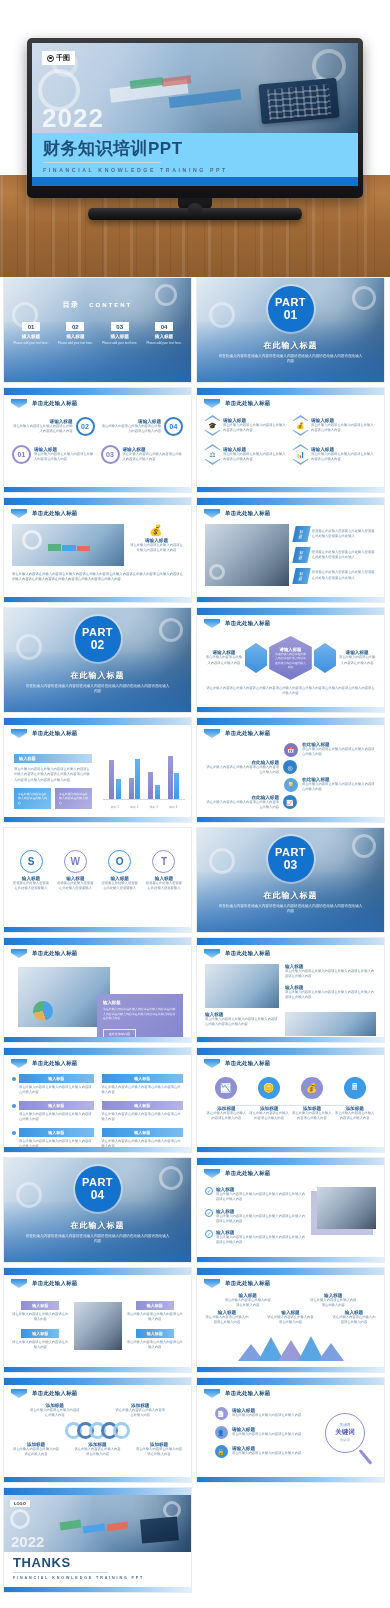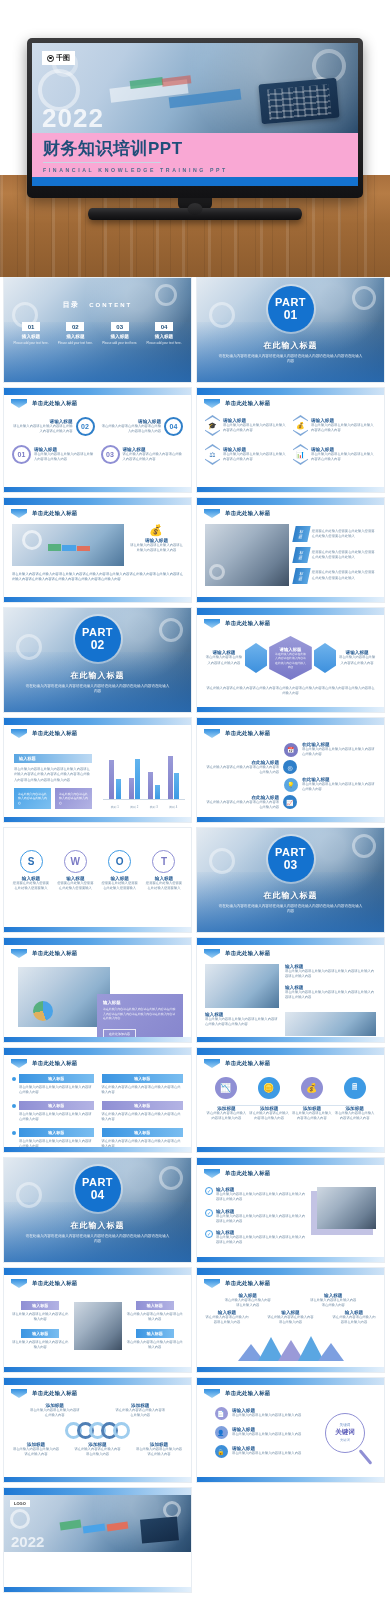--- a/index.html
+++ b/index.html
@@ -85,21 +85,21 @@
     content:""; position:absolute; inset:14% 10% 8% 10%;
     background:
       repeating-linear-gradient(90deg, rgba(255,255,255,.25) 0 2px, rgba(0,0,0,0) 2px 7px),
       repeating-linear-gradient(0deg, rgba(255,255,255,.25) 0 2px, rgba(0,0,0,0) 2px 6px);
   }
   .cv-year{
     position:absolute; left:10px; bottom:2px;
     font-size:26px; font-weight:700; color:rgba(255,255,255,.78);
     letter-spacing:1px; line-height:1;
   }
-  .cover-body{ position:absolute; left:0; top:63%; width:100%; bottom:0; background:#f9a8d4; padding:7px 7px 0 11px; }
+  .cover-body{ position:absolute; left:0; top:63%; width:100%; bottom:0; background:#7dd3fc; padding:7px 7px 0 11px; }
   .cover-title{ font-size:17px; font-weight:700; color:#1f4e79; letter-spacing:.5px; line-height:1.1; }
   .cover-rule{ width:118px; height:1px; background:#c9d6e3; margin:3px 0 4px 0; }
   .cover-sub{ font-size:5.2px; color:#4d6c8c; letter-spacing:2.6px; font-weight:700; }
   .cover-badge{
     display:inline-block; margin-top:8px; background:#8e8ed0; color:#fff;
     font-size:5px; padding:2.5px 7px; letter-spacing:.6px;
   }
   .cover-bottombar{ position:absolute; left:0; right:0; bottom:0; height:9px; background:#1472cf; }
   .cover-logo{
     position:absolute; left:10px; top:8px; background:#fff;
@@ -1001,18 +1001,24 @@
     <div class="thanks-photo">
       <div class="pg" style="left:6px;top:14px;width:20px;height:20px;border-color:rgba(255,255,255,.55)"></div>
       <div class="pg" style="right:10px;top:6px;width:18px;height:18px;border-color:rgba(255,255,255,.45)"></div>
       <div style="position:absolute;left:30%;top:46%;width:11%;height:14%;background:#57b07f;transform:rotate(-8deg)"></div>
       <div style="position:absolute;left:42%;top:52%;width:12%;height:12%;background:#4aa3e8;transform:rotate(-8deg)"></div>
       <div style="position:absolute;left:55%;top:49%;width:11%;height:12%;background:#e0705d;transform:rotate(-8deg)"></div>
       <div style="position:absolute;right:7%;top:40%;width:20%;height:42%;background:linear-gradient(160deg,#234263,#142b47);transform:rotate(-5deg)"></div>
       <div class="thanks-logo">LOGO</div>
       <div class="thanks-year">2022</div>
     </div>
+    <div class="thanks-body">
+      <div class="thanks-title">THANKS</div>
+      <div class="thanks-rule"></div>
+      <div class="thanks-sub">FINANCIAL KNOWLEDGE TRAINING PPT</div>
+      <div class="thanks-badge">汇报人：千小图</div>
+    </div>
     <div class="s-botbar"></div>
   </div>
 
   <div class="filler"></div>
 
 </div>
 
 </body></html>

